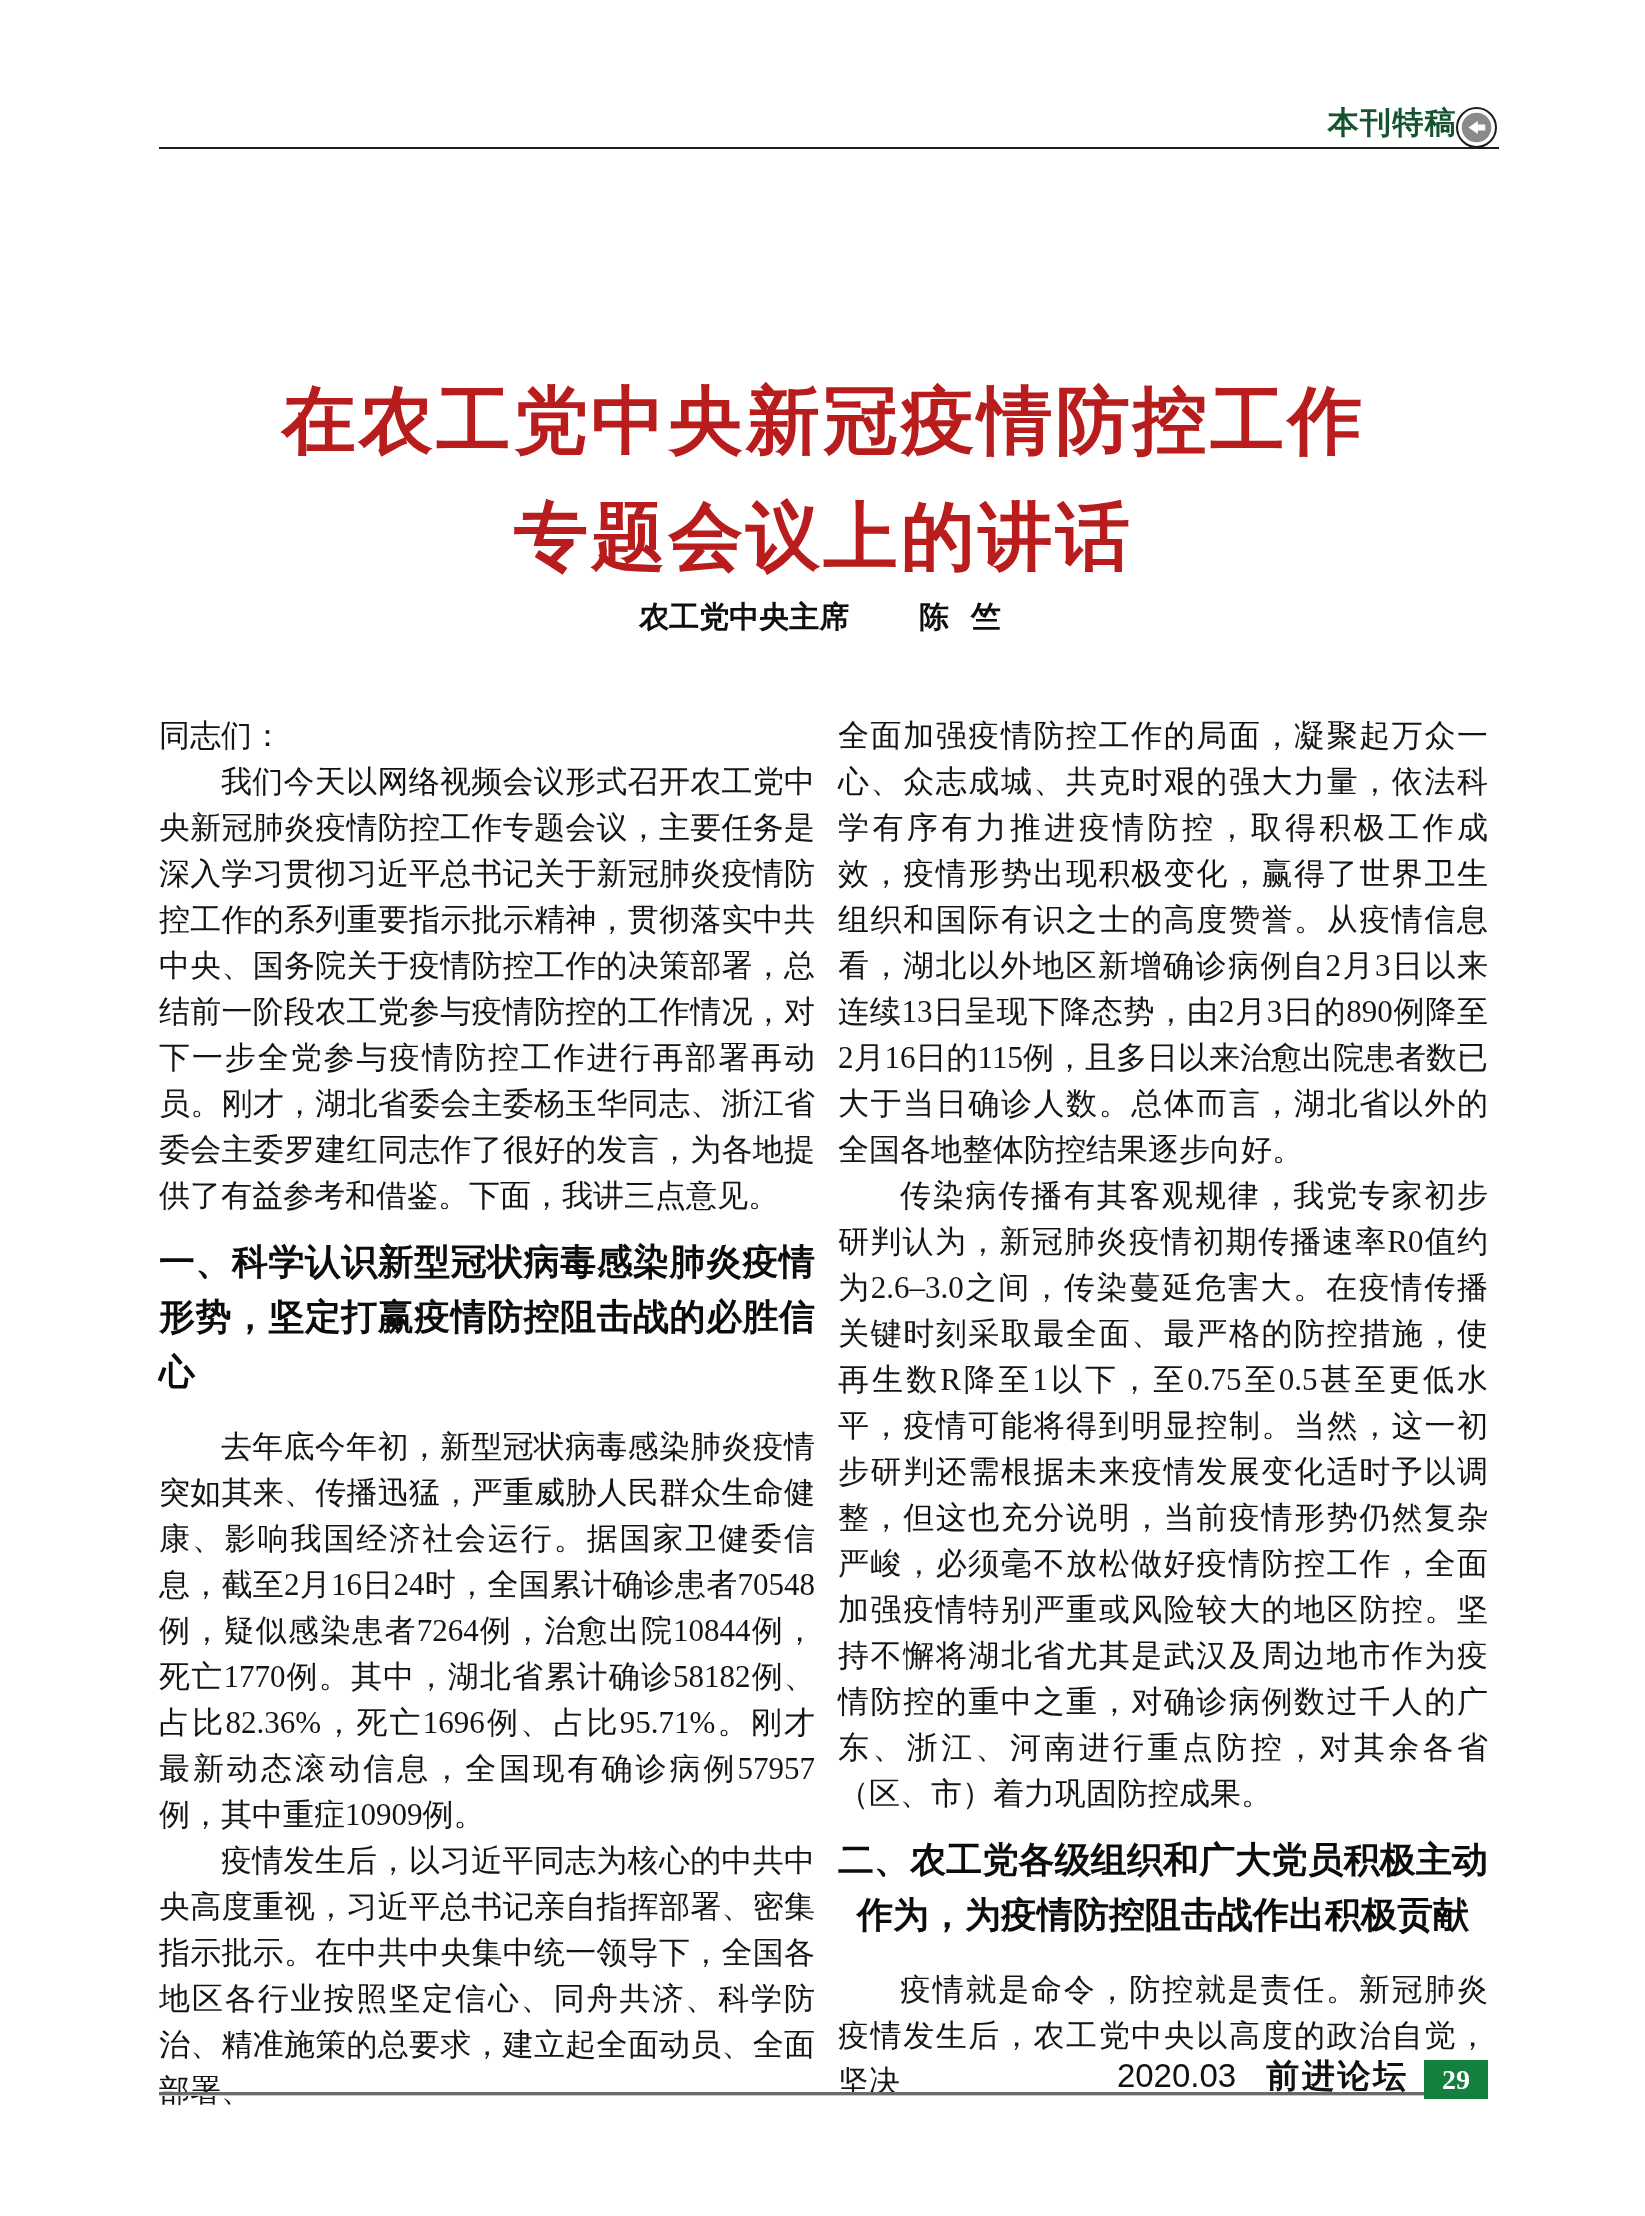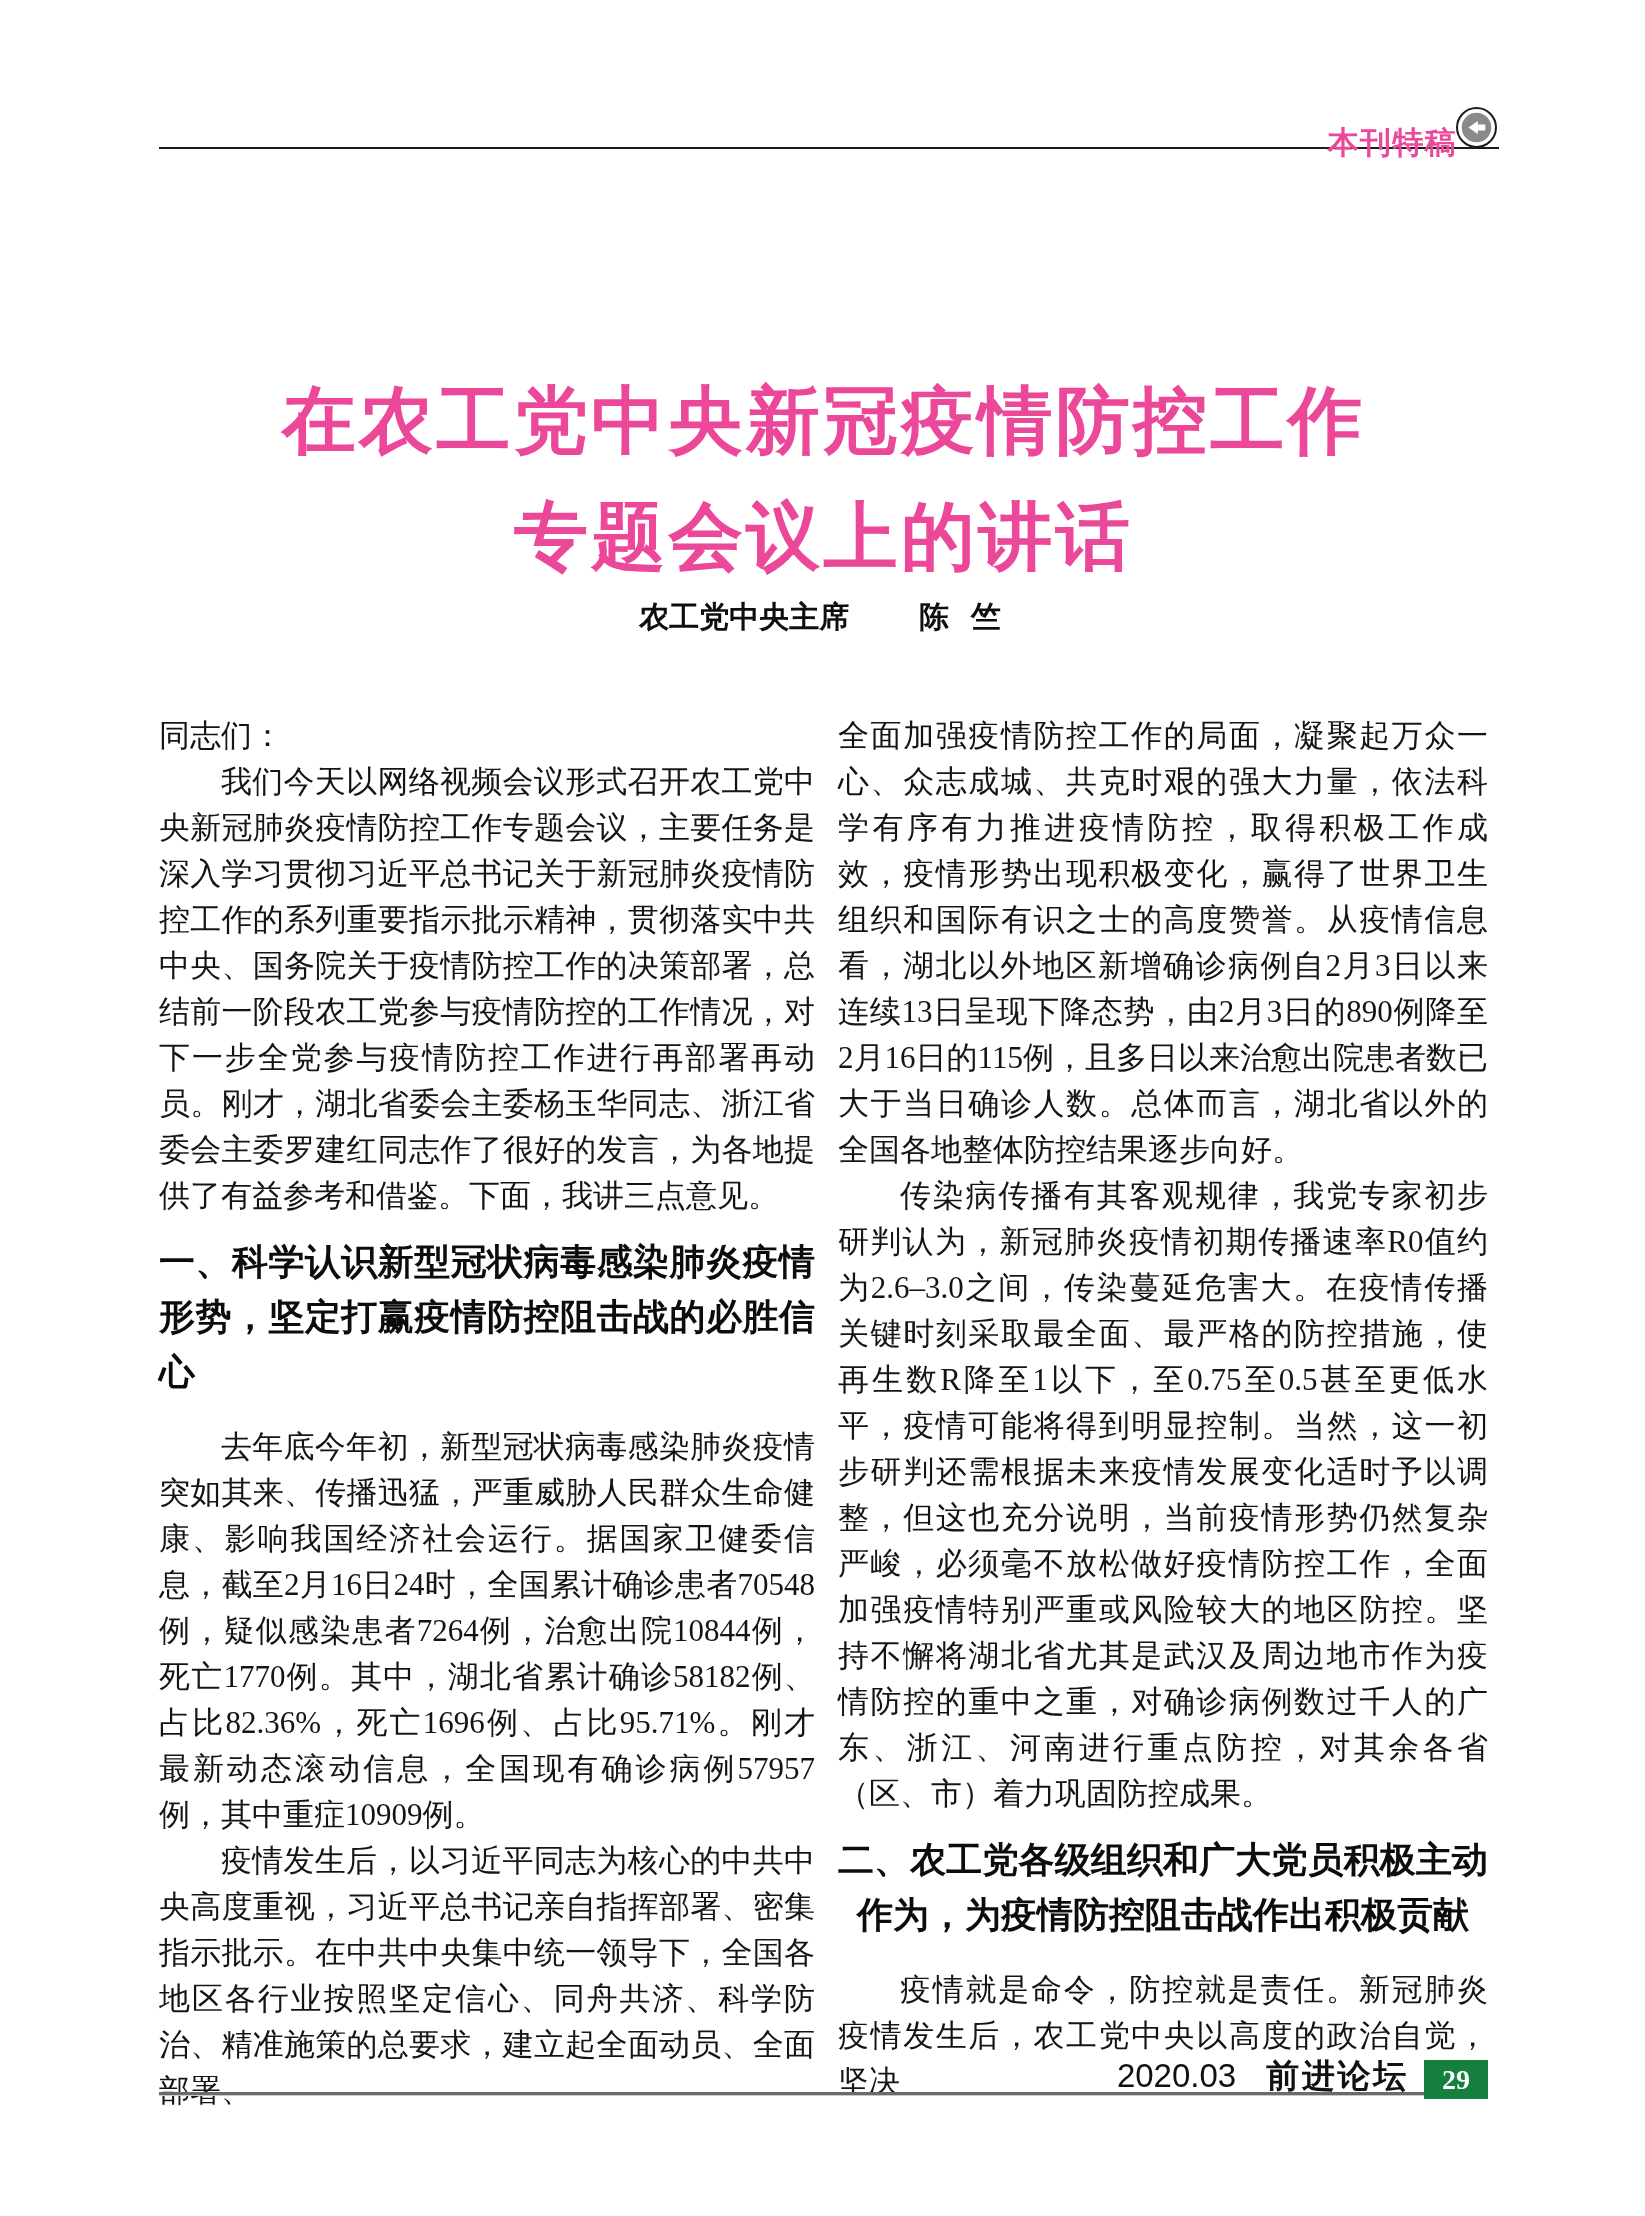--- a/index.html
+++ b/index.html
@@ -24,44 +24,43 @@
   .header-label{
     position:absolute;
     top:105px;
     left:1323px;
     width:134px;
     font-family:"Liberation Sans", sans-serif;
     font-weight:bold;
     font-size:31px;
     line-height:35px;
     letter-spacing:1.3px;
-    color:#ec4899;
+    color:#14532d;
     text-align:right;
-    margin-top:20px;
   }
   .back-icon{
     position:absolute;
     left:1455px;
     top:106px;
     width:43px;
     height:43px;
   }
   
   .article-title{
     position:absolute;
     left:159px;
     top:363px;
     width:1329px;
     text-align:center;
     font-family:"Liberation Sans", sans-serif;
     font-weight:bold;
     font-size:74px;
     line-height:116px;
     letter-spacing:3.4px;
-    color:#ec4899;
+    color:#b91c1c;
   }
   .byline{
     position:absolute;
     left:159px;
     top:597px;
     width:1329px;
     text-align:center;
     font-family:"Liberation Sans", sans-serif;
     font-weight:bold;
     font-size:30px;

